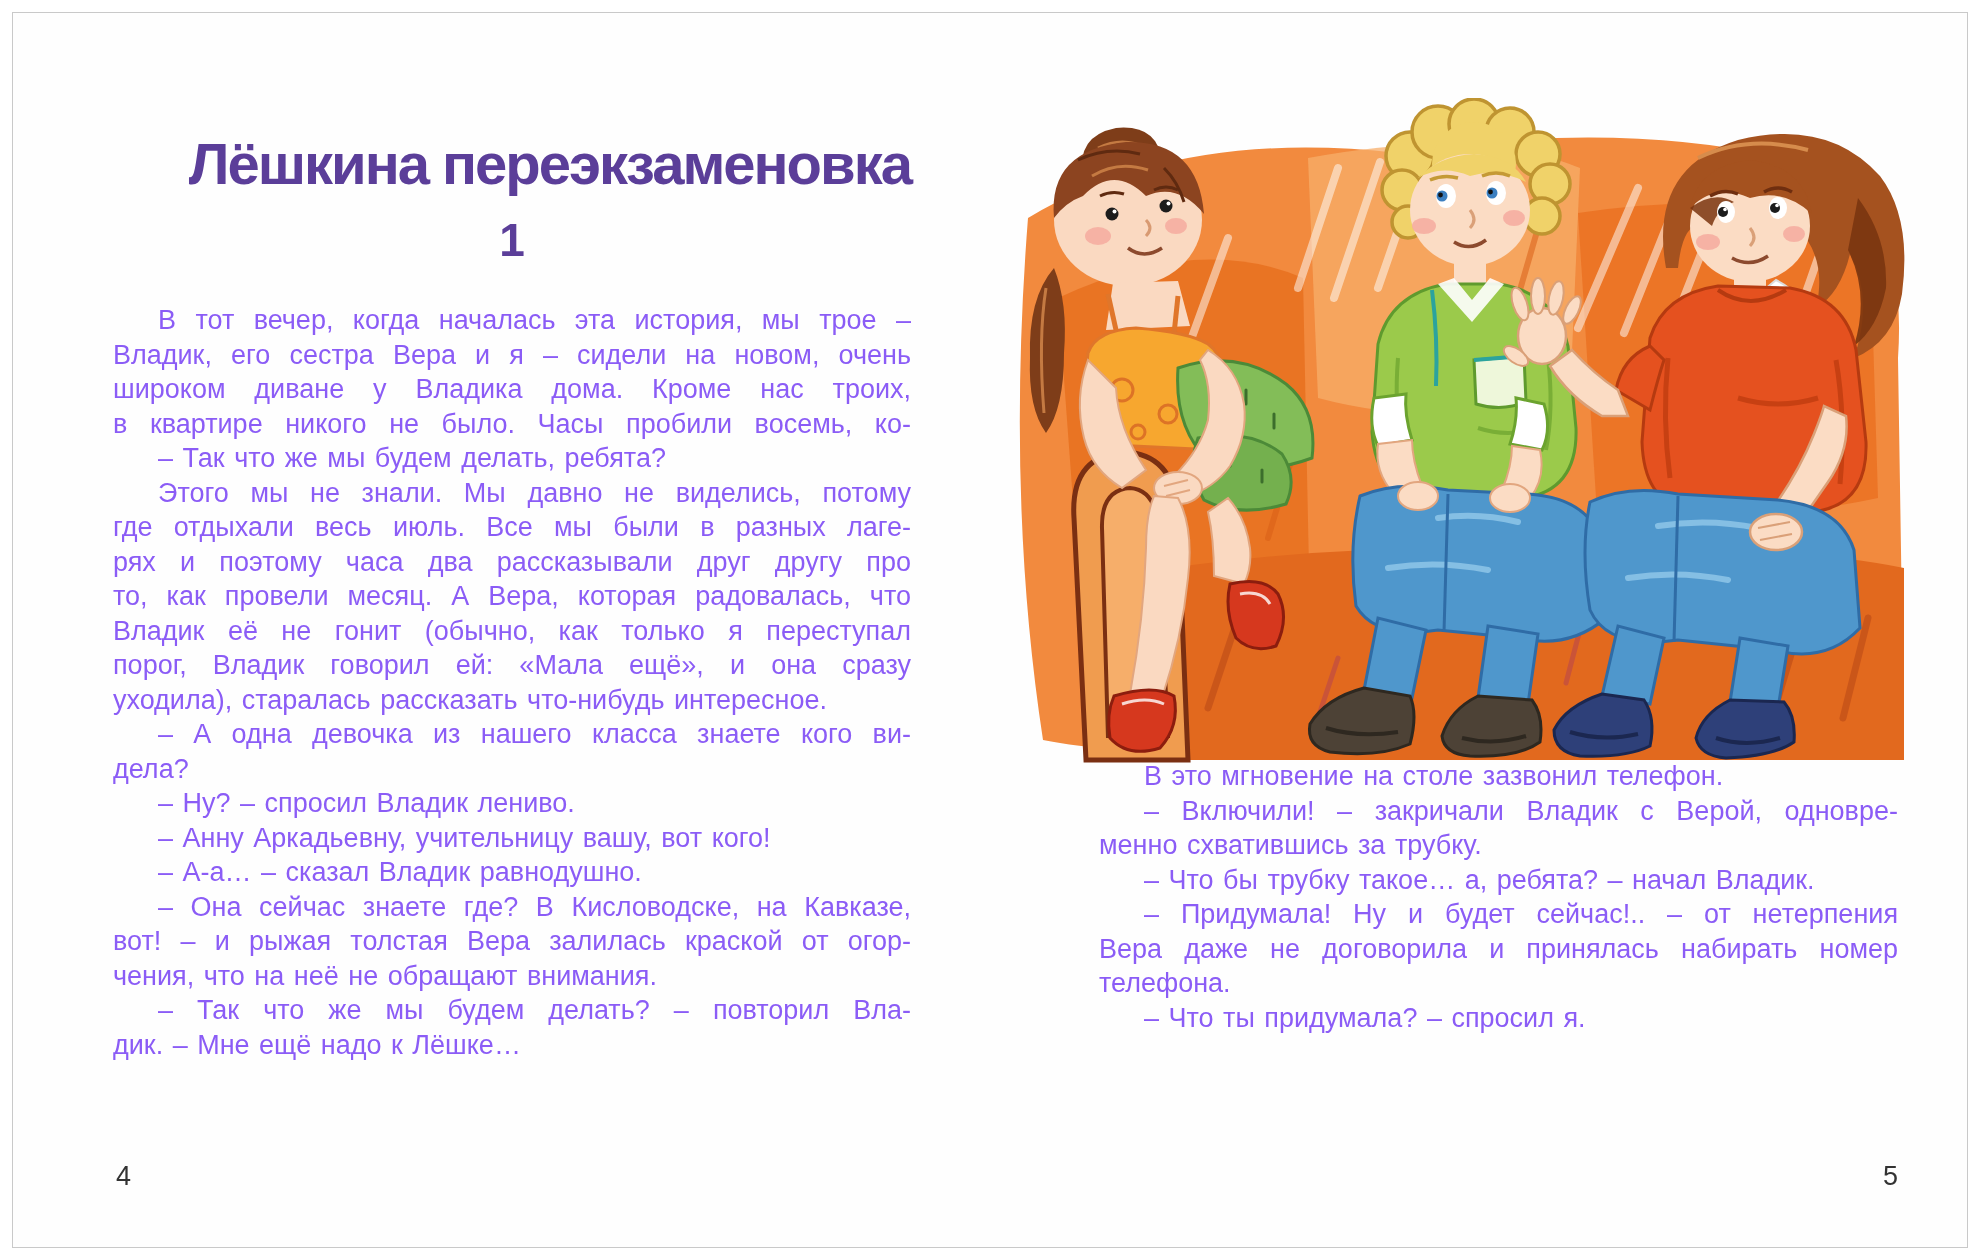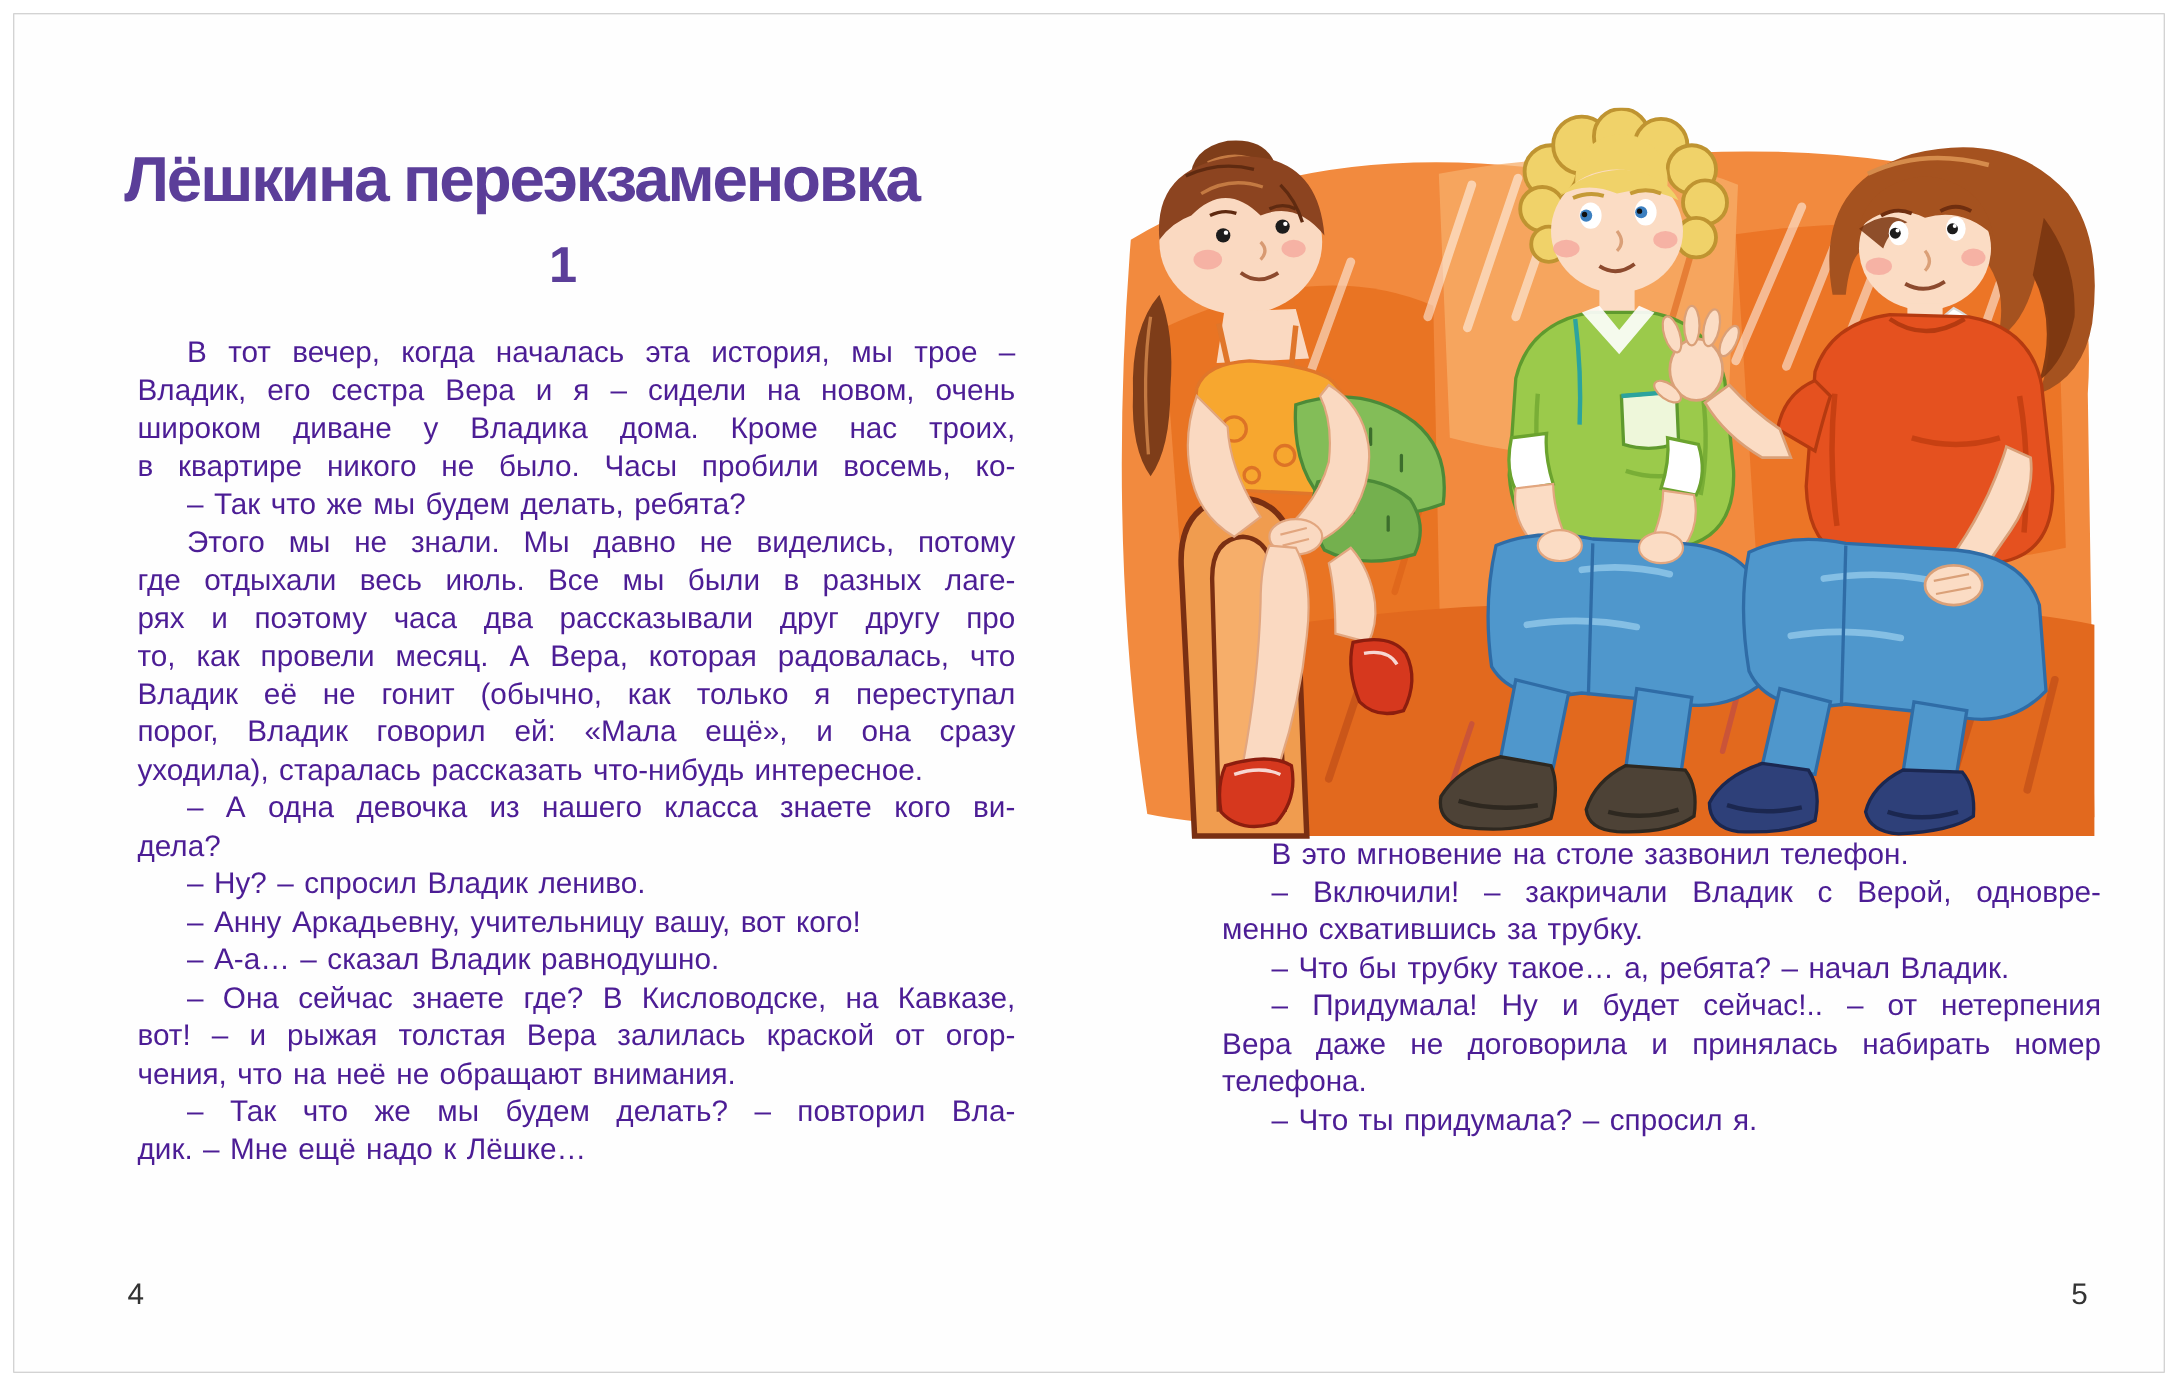--- a/index.html
+++ b/index.html
@@ -2,29 +2,29 @@
 <html lang="ru"><head>
 <meta charset="utf-8">
 <style>
   html,body{margin:0;padding:0;}
   body{
     width:1980px;height:1260px;position:relative;background:#ffffff;
     font-family:"Liberation Sans", sans-serif;overflow:hidden;
   }
   .sheet{position:absolute;inset:12px;border:1px solid #c9c9c9;background:#fefefe;}
   .page-title{
-    position:absolute;left:100px;top:80px;width:798px;text-align:left;
+    position:absolute;left:100px;top:80px;width:798px;text-align:right;
     font-size:58px;font-weight:bold;letter-spacing:-2px;color:#5b3e99;line-height:1.1;
   }
   .chapter-number{
     position:absolute;left:100px;top:200px;width:798px;text-align:center;
     font-size:46px;font-weight:bold;color:#5b3e99;
   }
   .text-col{
-    position:absolute;font-size:27px;line-height:34.5px;color:#4c1d95;word-spacing:2px;margin-left:12px;
+    position:absolute;font-size:27px;line-height:34.5px;color:#8b5cf6;word-spacing:2px;
   }
   #left-text{left:100px;top:290px;width:798px;}
   #right-text{left:1086px;top:746px;width:799px;}
   .line{text-align:justify;text-align-last:justify;white-space:nowrap;}
   .line.first{text-indent:45px;}
   .line.last{text-align-last:left;white-space:normal;}
   .pagenum{position:absolute;top:1148px;font-size:27px;color:#333333;}
   #pn-left{left:103px;}
   #pn-right{left:1086px;width:799px;text-align:right;}
   .illo{position:absolute;left:865px;top:85px;width:1030px;height:665px;}

